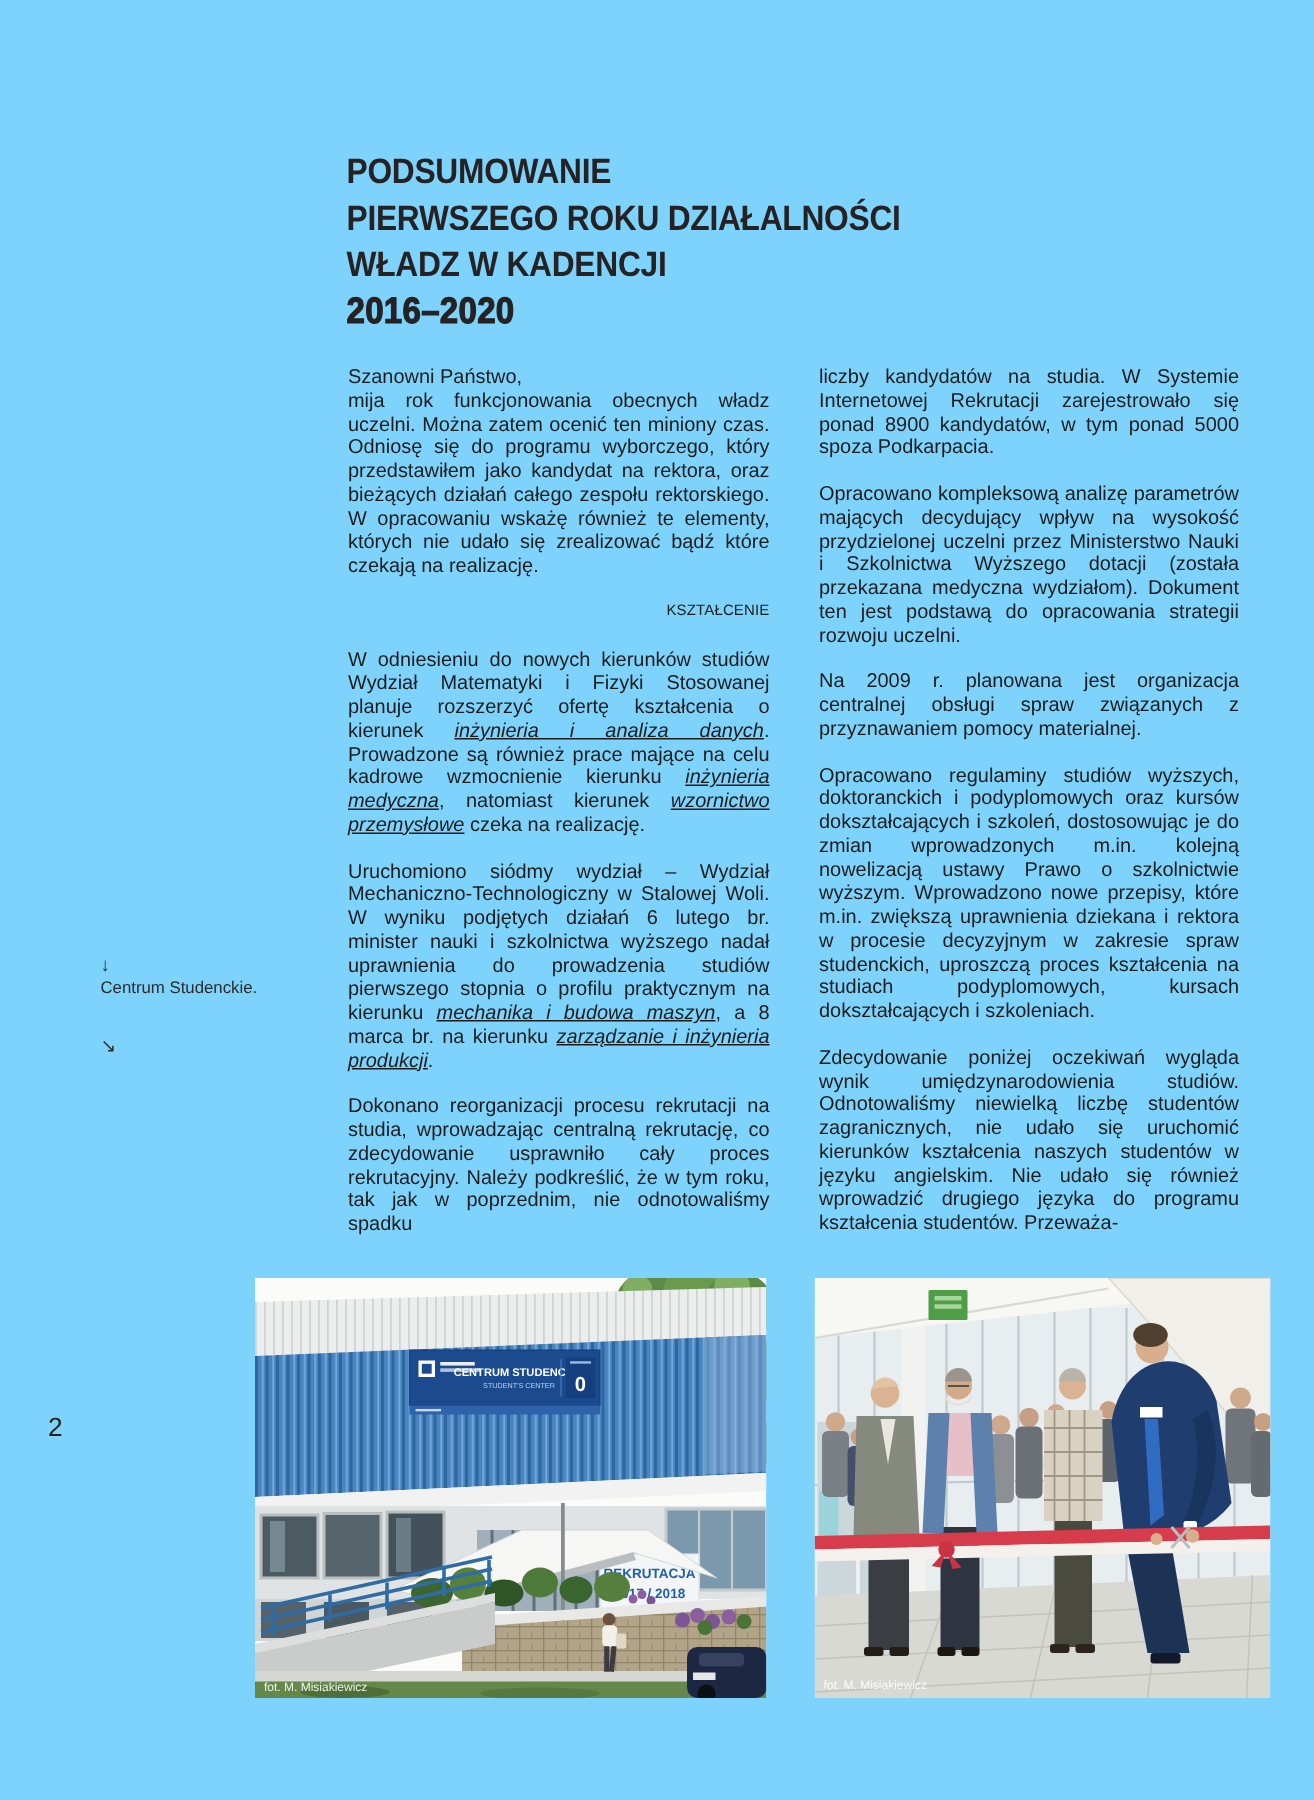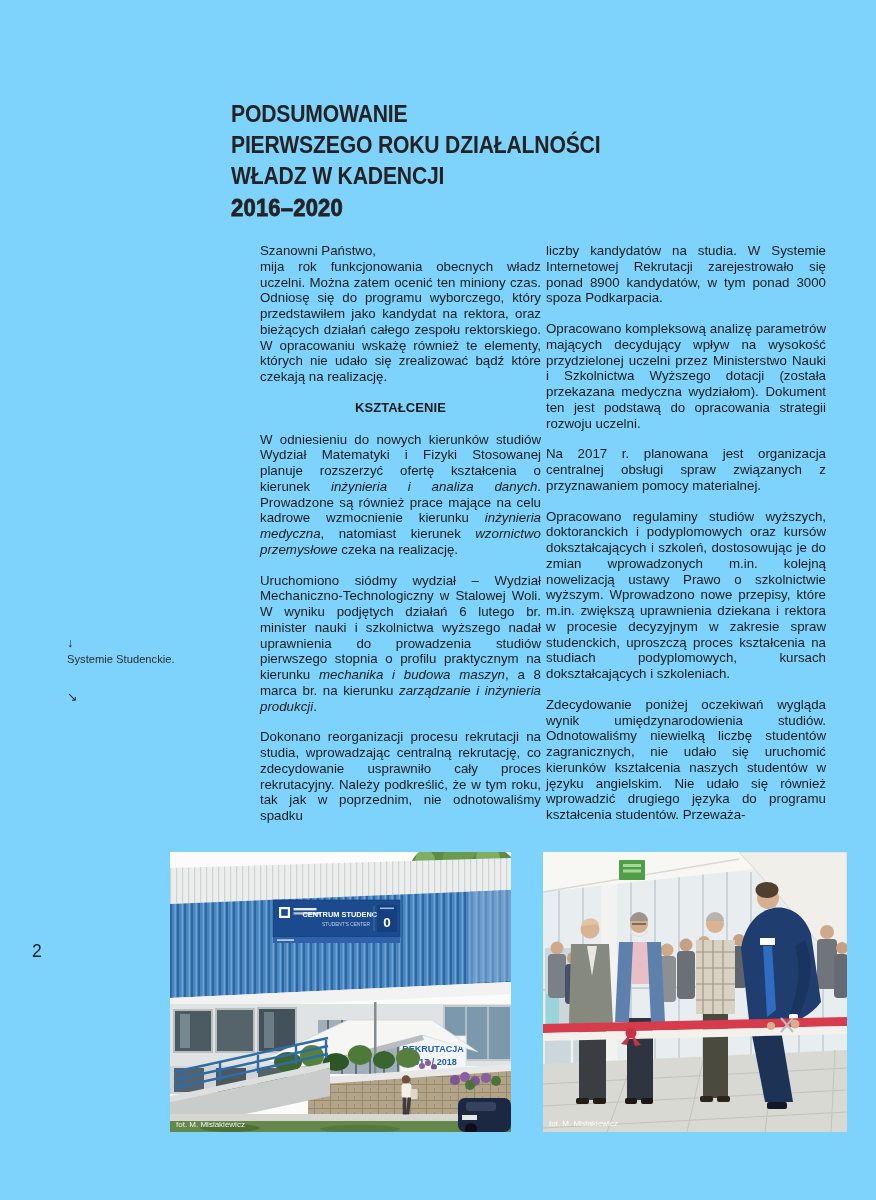--- a/index.html
+++ b/index.html
@@ -8,25 +8,25 @@
 
   
   .title-block{position:absolute;left:231px;top:99px;transform:scaleX(0.90);transform-origin:top left;
                color:#262223;white-space:nowrap;}
   .title-line{font-size:23.5px;line-height:31px;font-weight:700;letter-spacing:-0.2px;}
   .title-line.years{font-size:24.5px;-webkit-text-stroke:0.8px #262223;letter-spacing:0.2px;}
 
   
   .col{position:absolute;top:243px;width:281px;font-size:13.3px;line-height:15.75px;
        text-align:justify;color:#1c1c1c;}
-  .col-left{left:232px;margin-left:28px;}
+  .col-left{left:232px;}
   .col-right{left:546px;width:280px;}
   .body-p{margin:0 0 15px 0;}
-  .body-p em{font-style:italic;}
-  .col-heading{font-weight:bold;font-size:13px;margin:14px 0 16px 0;letter-spacing:0.1px;text-align:center;}
+  .body-p em{font-style:italic;text-decoration:underline;}
+  .col-heading{font-weight:normal;font-size:10px;margin:14px 0 16px 0;letter-spacing:0.1px;text-align:right;}
 
   
   .caption{position:absolute;left:67px;width:130px;font-size:11.2px;line-height:13.4px;color:#2b2b2b;}
   .caption .arrow{display:block;font-size:12.5px;line-height:14px;margin-bottom:3px;color:#2b2b2b;}
   .caption-1{top:636px;}
   .caption-2{top:690px;}
 
   
   .page-number{position:absolute;left:32px;top:941px;font-size:17.5px;color:#222;}
 
@@ -45,39 +45,39 @@
 
   <div class="title-block">
     <div class="title-line">PODSUMOWANIE</div>
     <div class="title-line">PIERWSZEGO ROKU DZIAŁALNOŚCI</div>
     <div class="title-line">WŁADZ W KADENCJI</div>
     <div class="title-line years">2016–2020</div>
   </div>
 
   <div class="caption caption-1">
     <span class="arrow">↓</span>
-    <span>Systemie Studenckie.</span>
+    <span>Centrum Studenckie.</span>
   </div>
   <div class="caption caption-2">
     <span class="arrow">↘</span>
   </div>
 
   <div class="page-number">2</div>
 
   <div class="col col-left">
       <p class="body-p"><span>Szanowni Państwo,</span><br><span>mija rok funkcjonowania obecnych władz uczelni. Można zatem ocenić ten miniony czas. Odniosę się do programu wyborczego, który przedstawiłem jako kandydat na rektora, oraz bieżących działań całego zespołu rektorskiego. W opracowaniu wskażę również te elementy, których nie udało się zrealizować bądź które czekają na realizację.</span></p>
       <div class="col-heading">KSZTAŁCENIE</div>
       <p class="body-p"><span>W odniesieniu do nowych kierunków studiów Wydział Matematyki i Fizyki Stosowanej planuje rozszerzyć ofertę kształcenia o kierunek </span><em>inżynieria i analiza danych</em><span>. Prowadzone są również prace mające na celu kadrowe wzmocnienie kierunku </span><em>inżynieria medyczna</em><span>, natomiast kierunek </span><em>wzornictwo przemysłowe</em><span> czeka na realizację.</span></p>
       <p class="body-p"><span>Uruchomiono siódmy wydział – Wydział Mechaniczno-Technologiczny w Stalowej Woli. W wyniku podjętych działań 6 lutego br. minister nauki i szkolnictwa wyższego nadał uprawnienia do prowadzenia studiów pierwszego stopnia o profilu praktycznym na kierunku </span><em>mechanika i budowa maszyn</em><span>, a 8 marca br. na kierunku </span><em>zarządzanie i inżynieria produkcji</em><span>.</span></p>
       <p class="body-p"><span>Dokonano reorganizacji procesu rekrutacji na studia, wprowadzając centralną rekrutację, co zdecydowanie usprawniło cały proces rekrutacyjny. Należy podkreślić, że w tym roku, tak jak w poprzednim, nie odnotowaliśmy spadku</span></p>
     </div>
   <div class="col col-right">
-      <p class="body-p"><span>liczby kandydatów na studia. W Systemie Internetowej Rekrutacji zarejestrowało się ponad 8900 kandydatów, w tym ponad 3000 spoza Podkarpacia.</span></p>
+      <p class="body-p"><span>liczby kandydatów na studia. W Systemie Internetowej Rekrutacji zarejestrowało się ponad 8900 kandydatów, w tym ponad 5000 spoza Podkarpacia.</span></p>
       <p class="body-p"><span>Opracowano kompleksową analizę parametrów mających decydujący wpływ na wysokość przydzielonej uczelni przez Ministerstwo Nauki i Szkolnictwa Wyższego dotacji (została przekazana medyczna wydziałom). Dokument ten jest podstawą do opracowania strategii rozwoju uczelni.</span></p>
-      <p class="body-p"><span>Na 2017 r. planowana jest organizacja centralnej obsługi spraw związanych z przyznawaniem pomocy materialnej.</span></p>
+      <p class="body-p"><span>Na 2009 r. planowana jest organizacja centralnej obsługi spraw związanych z przyznawaniem pomocy materialnej.</span></p>
       <p class="body-p"><span>Opracowano regulaminy studiów wyższych, doktoranckich i podyplomowych oraz kursów dokształcających i szkoleń, dostosowując je do zmian wprowadzonych m.in. kolejną nowelizacją ustawy Prawo o szkolnictwie wyższym. Wprowadzono nowe przepisy, które m.in. zwiększą uprawnienia dziekana i rektora w procesie decyzyjnym w zakresie spraw studenckich, uproszczą proces kształcenia na studiach podyplomowych, kursach dokształcających i szkoleniach.</span></p>
       <p class="body-p"><span>Zdecydowanie poniżej oczekiwań wygląda wynik umiędzynarodowienia studiów. Odnotowaliśmy niewielką liczbę studentów zagranicznych, nie udało się uruchomić kierunków kształcenia naszych studentów w języku angielskim. Nie udało się również wprowadzić drugiego języka do programu kształcenia studentów. Przeważa-</span></p>
     </div>
 
   <div class="photo photo-left">
     <svg viewBox="0 0 341 280" preserveAspectRatio="none">
       <defs>
         <pattern id="corrG" width="6" height="10" patternUnits="userSpaceOnUse">
           <rect width="6" height="10" fill="#eceeed"></rect>
             <rect width="1.2" height="10" fill="#cfd3d2"></rect>

